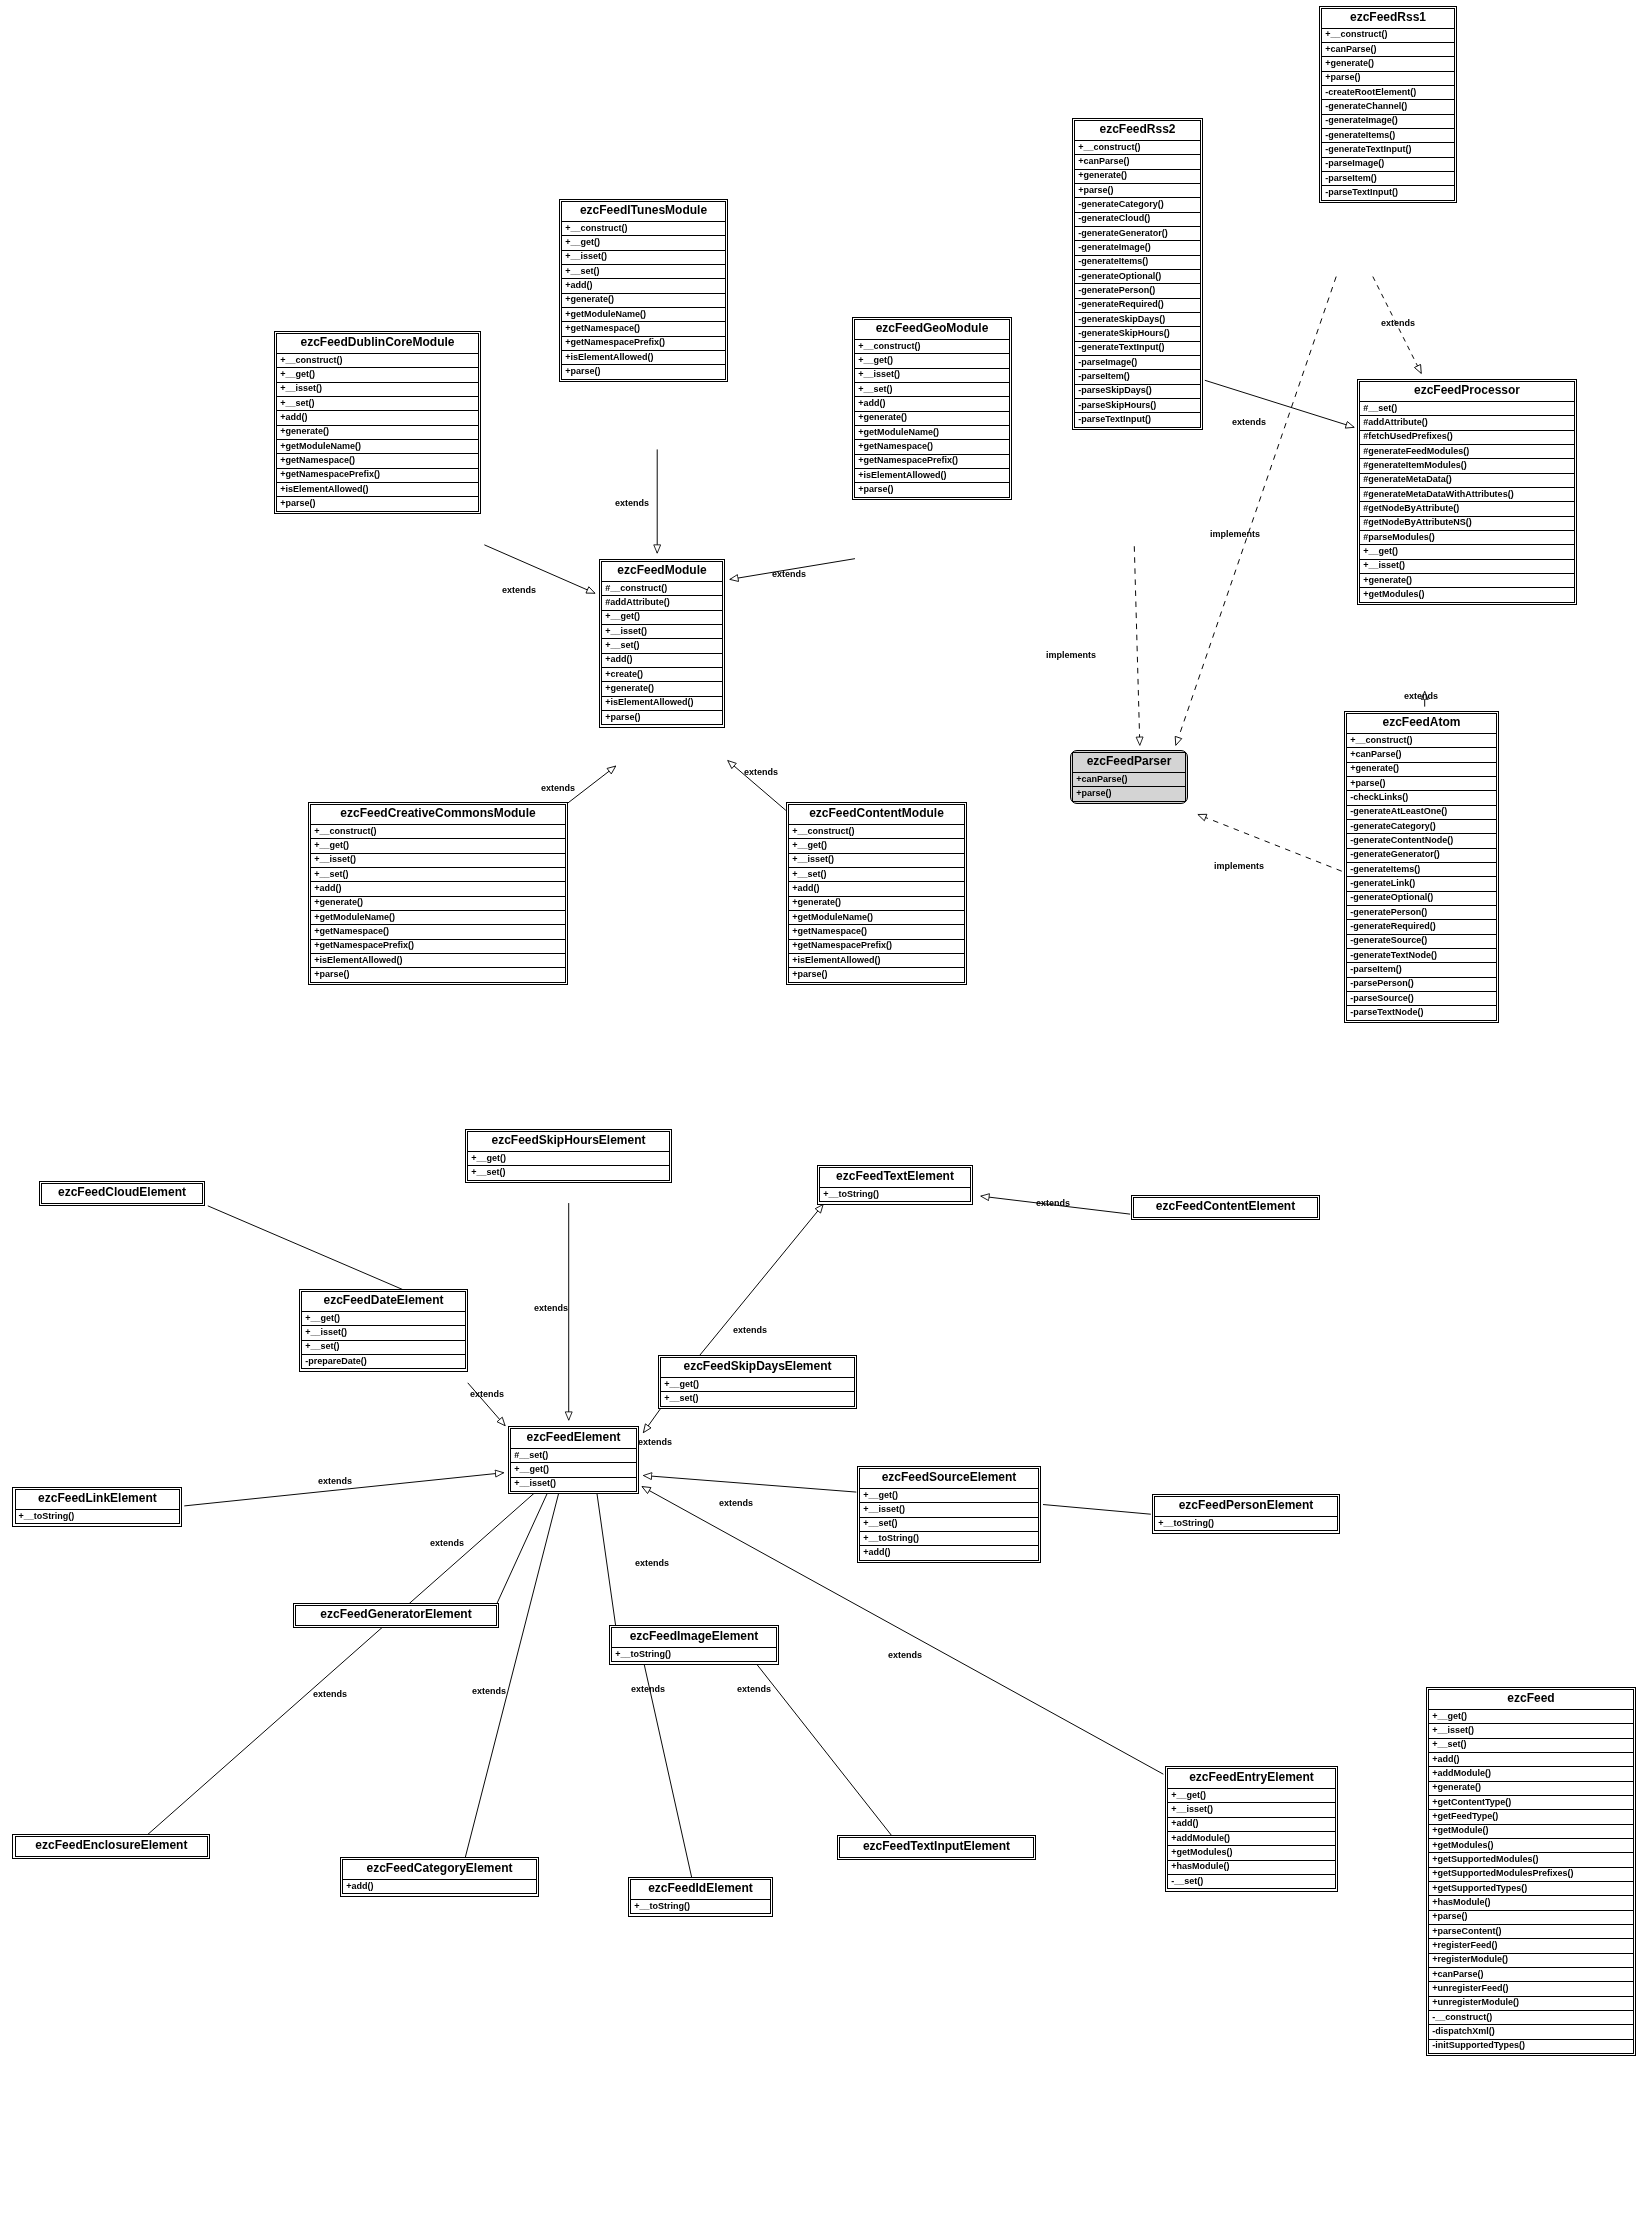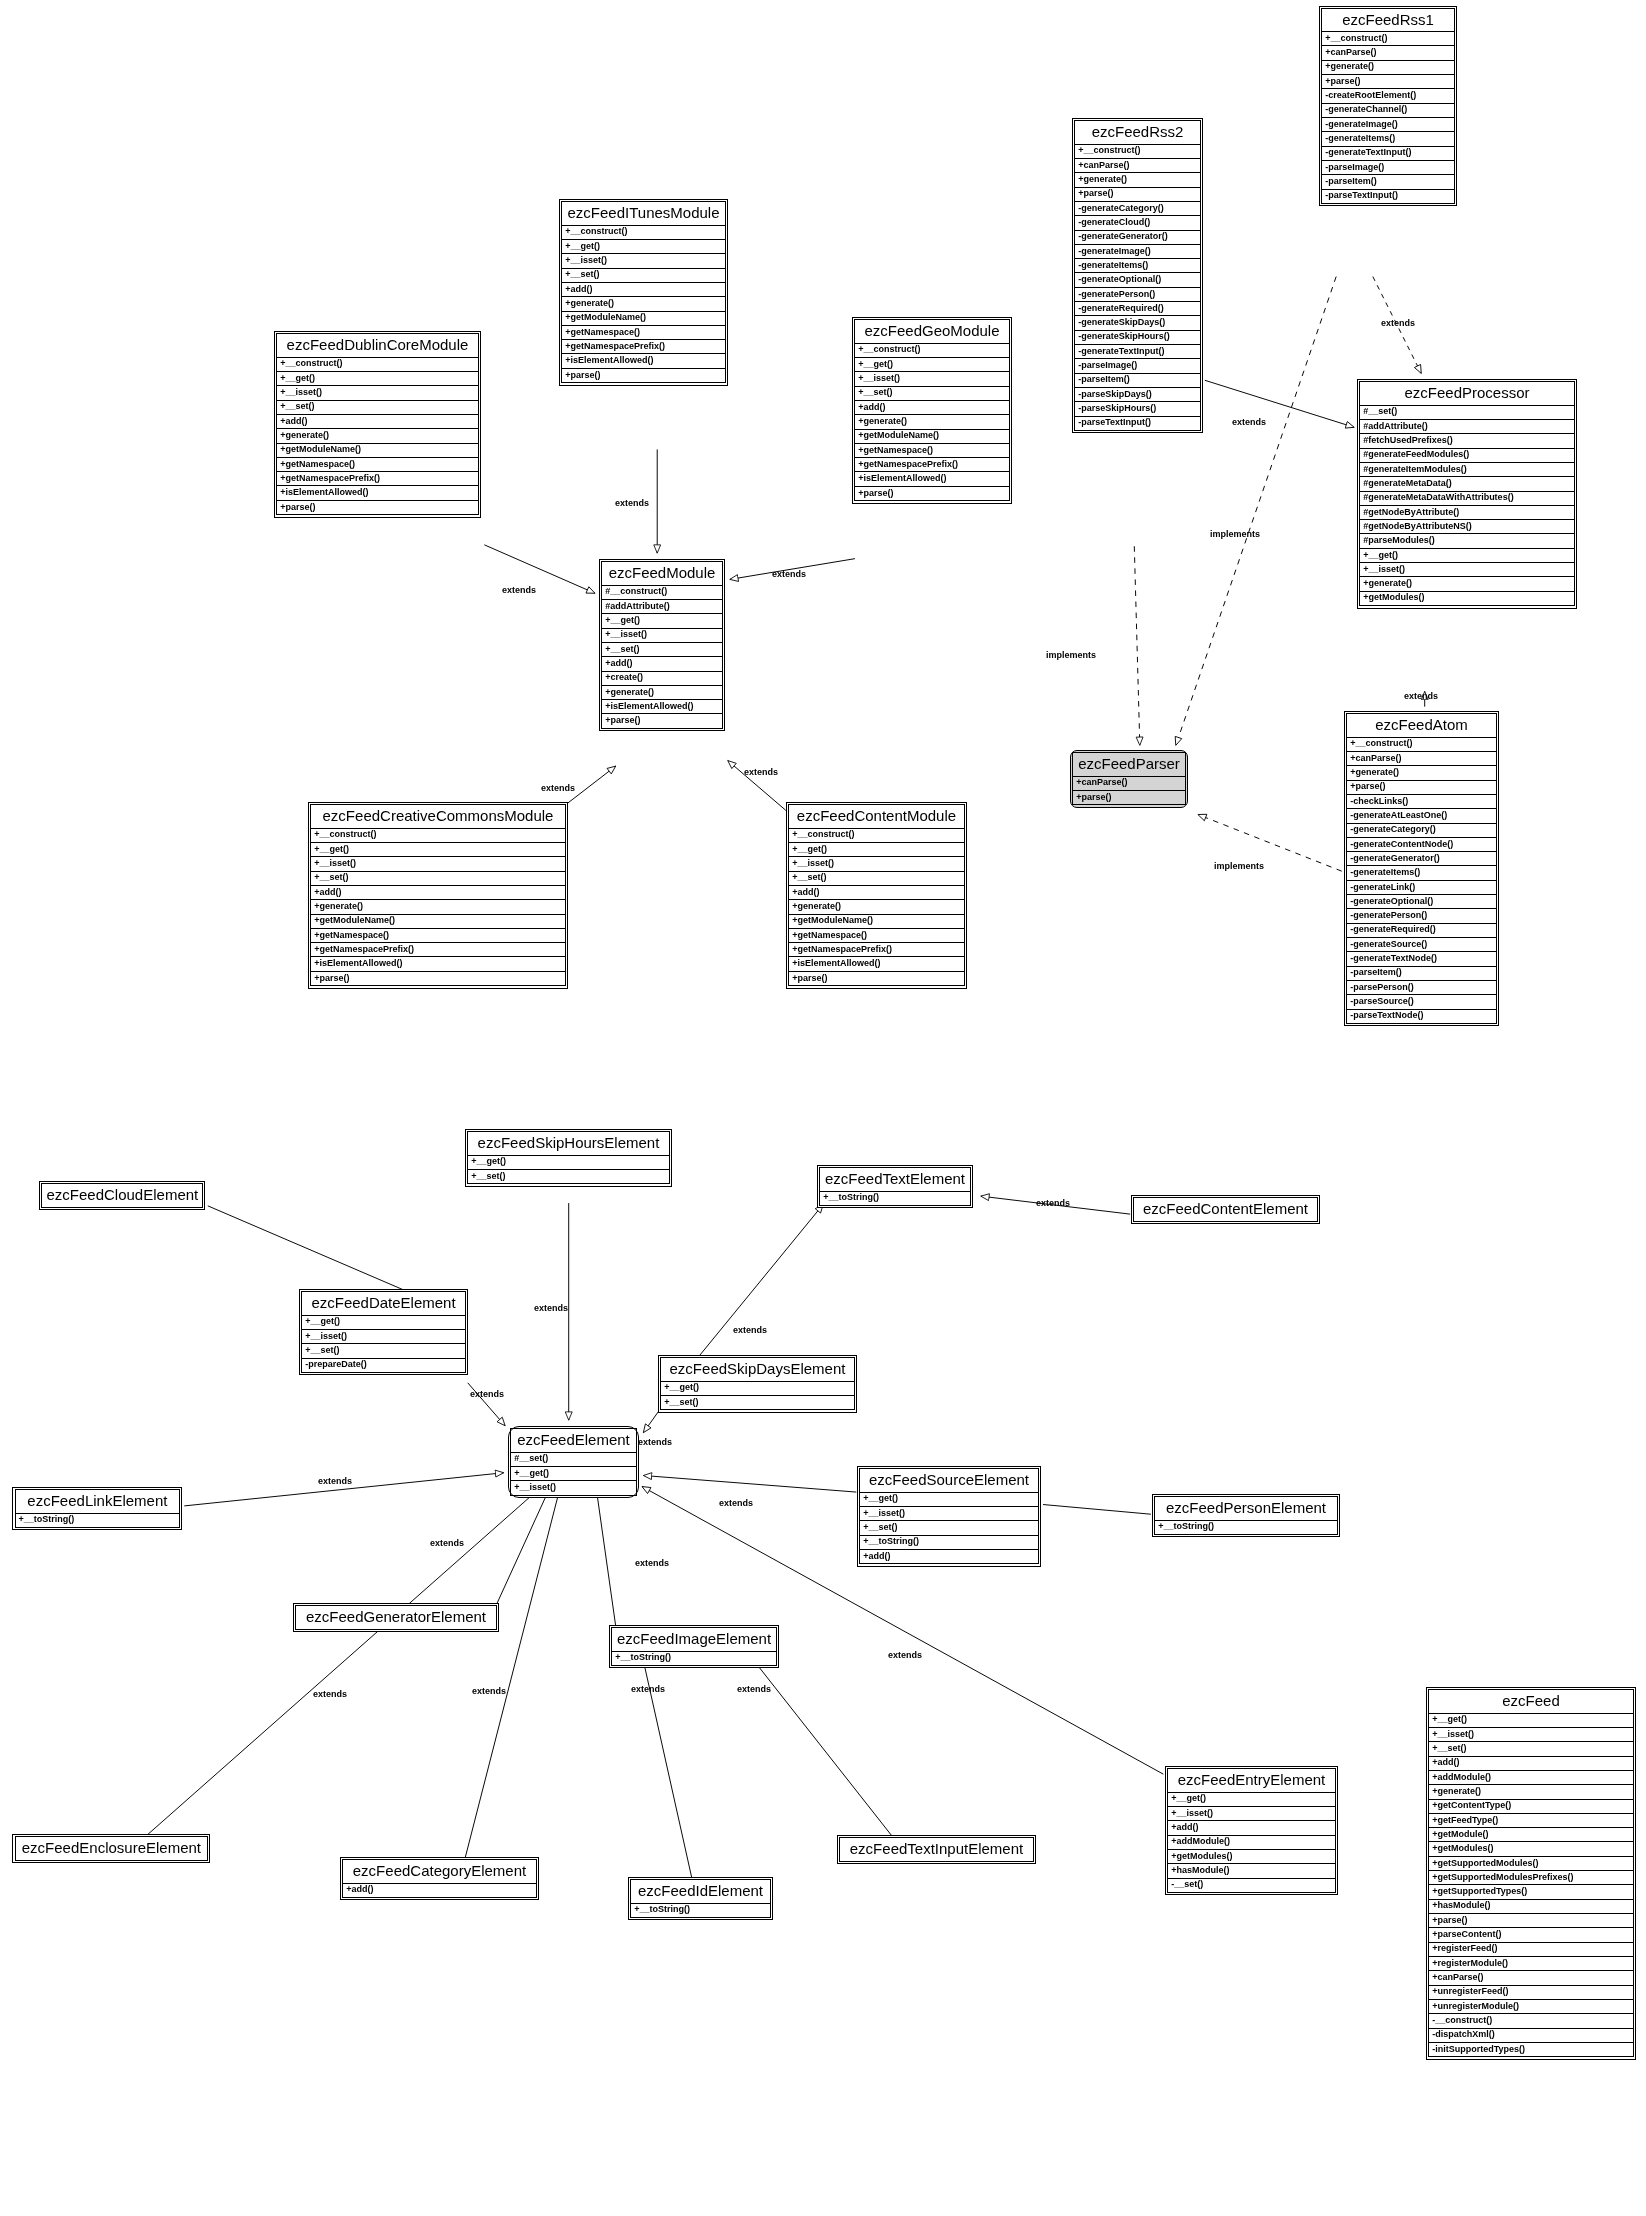--- a/index.html
+++ b/index.html
@@ -13,26 +13,27 @@
     border:0.7px solid #000000;
     padding:1.4px;
     box-sizing:border-box;
   }
   .uml-class .inner{
     border:0.7px solid #000000;
     box-sizing:border-box;
   }
   .uml-name{
     text-align:center;
-    font-size:15px;
+    font-size:12px;
     color:#000;
     padding:2.1px 4.1px 2.8px 4.1px;
     border-bottom:0.7px solid #000;
     white-space:nowrap;
     line-height:1.15;
+    font-weight:bold;
   }
   .uml-class.noops .uml-name{border-bottom:none;}
   .uml-ops{ }
   .uml-op{
     font-size:9px;
     color:#000;
     padding:0.7px 2.8px 1.4px 2.8px;
     border-bottom:0.7px solid #000;
     white-space:nowrap;
     line-height:1.25;
@@ -398,21 +399,21 @@
       </div>
       <div class="uml-class" style="left: 658px; top: 1355px; width: 199px;">
         <div class="inner">
           <div class="uml-name">ezcFeedSkipDaysElement</div>
           <div class="uml-ops">
             <div class="uml-op">+__get()</div>
             <div class="uml-op">+__set()</div>
           </div>
         </div>
       </div>
-      <div class="uml-class" style="left: 508px; top: 1426px; width: 131px; border-radius: 11px;">
+      <div class="uml-class" style="left: 508px; top: 1426px; width: 131px;">
         <div class="inner">
           <div class="uml-name">ezcFeedElement</div>
           <div class="uml-ops">
             <div class="uml-op">#__set()</div>
             <div class="uml-op">+__get()</div>
             <div class="uml-op">+__isset()</div>
           </div>
         </div>
       </div>
       <div class="uml-class" style="left: 857px; top: 1466px; width: 184px;">

